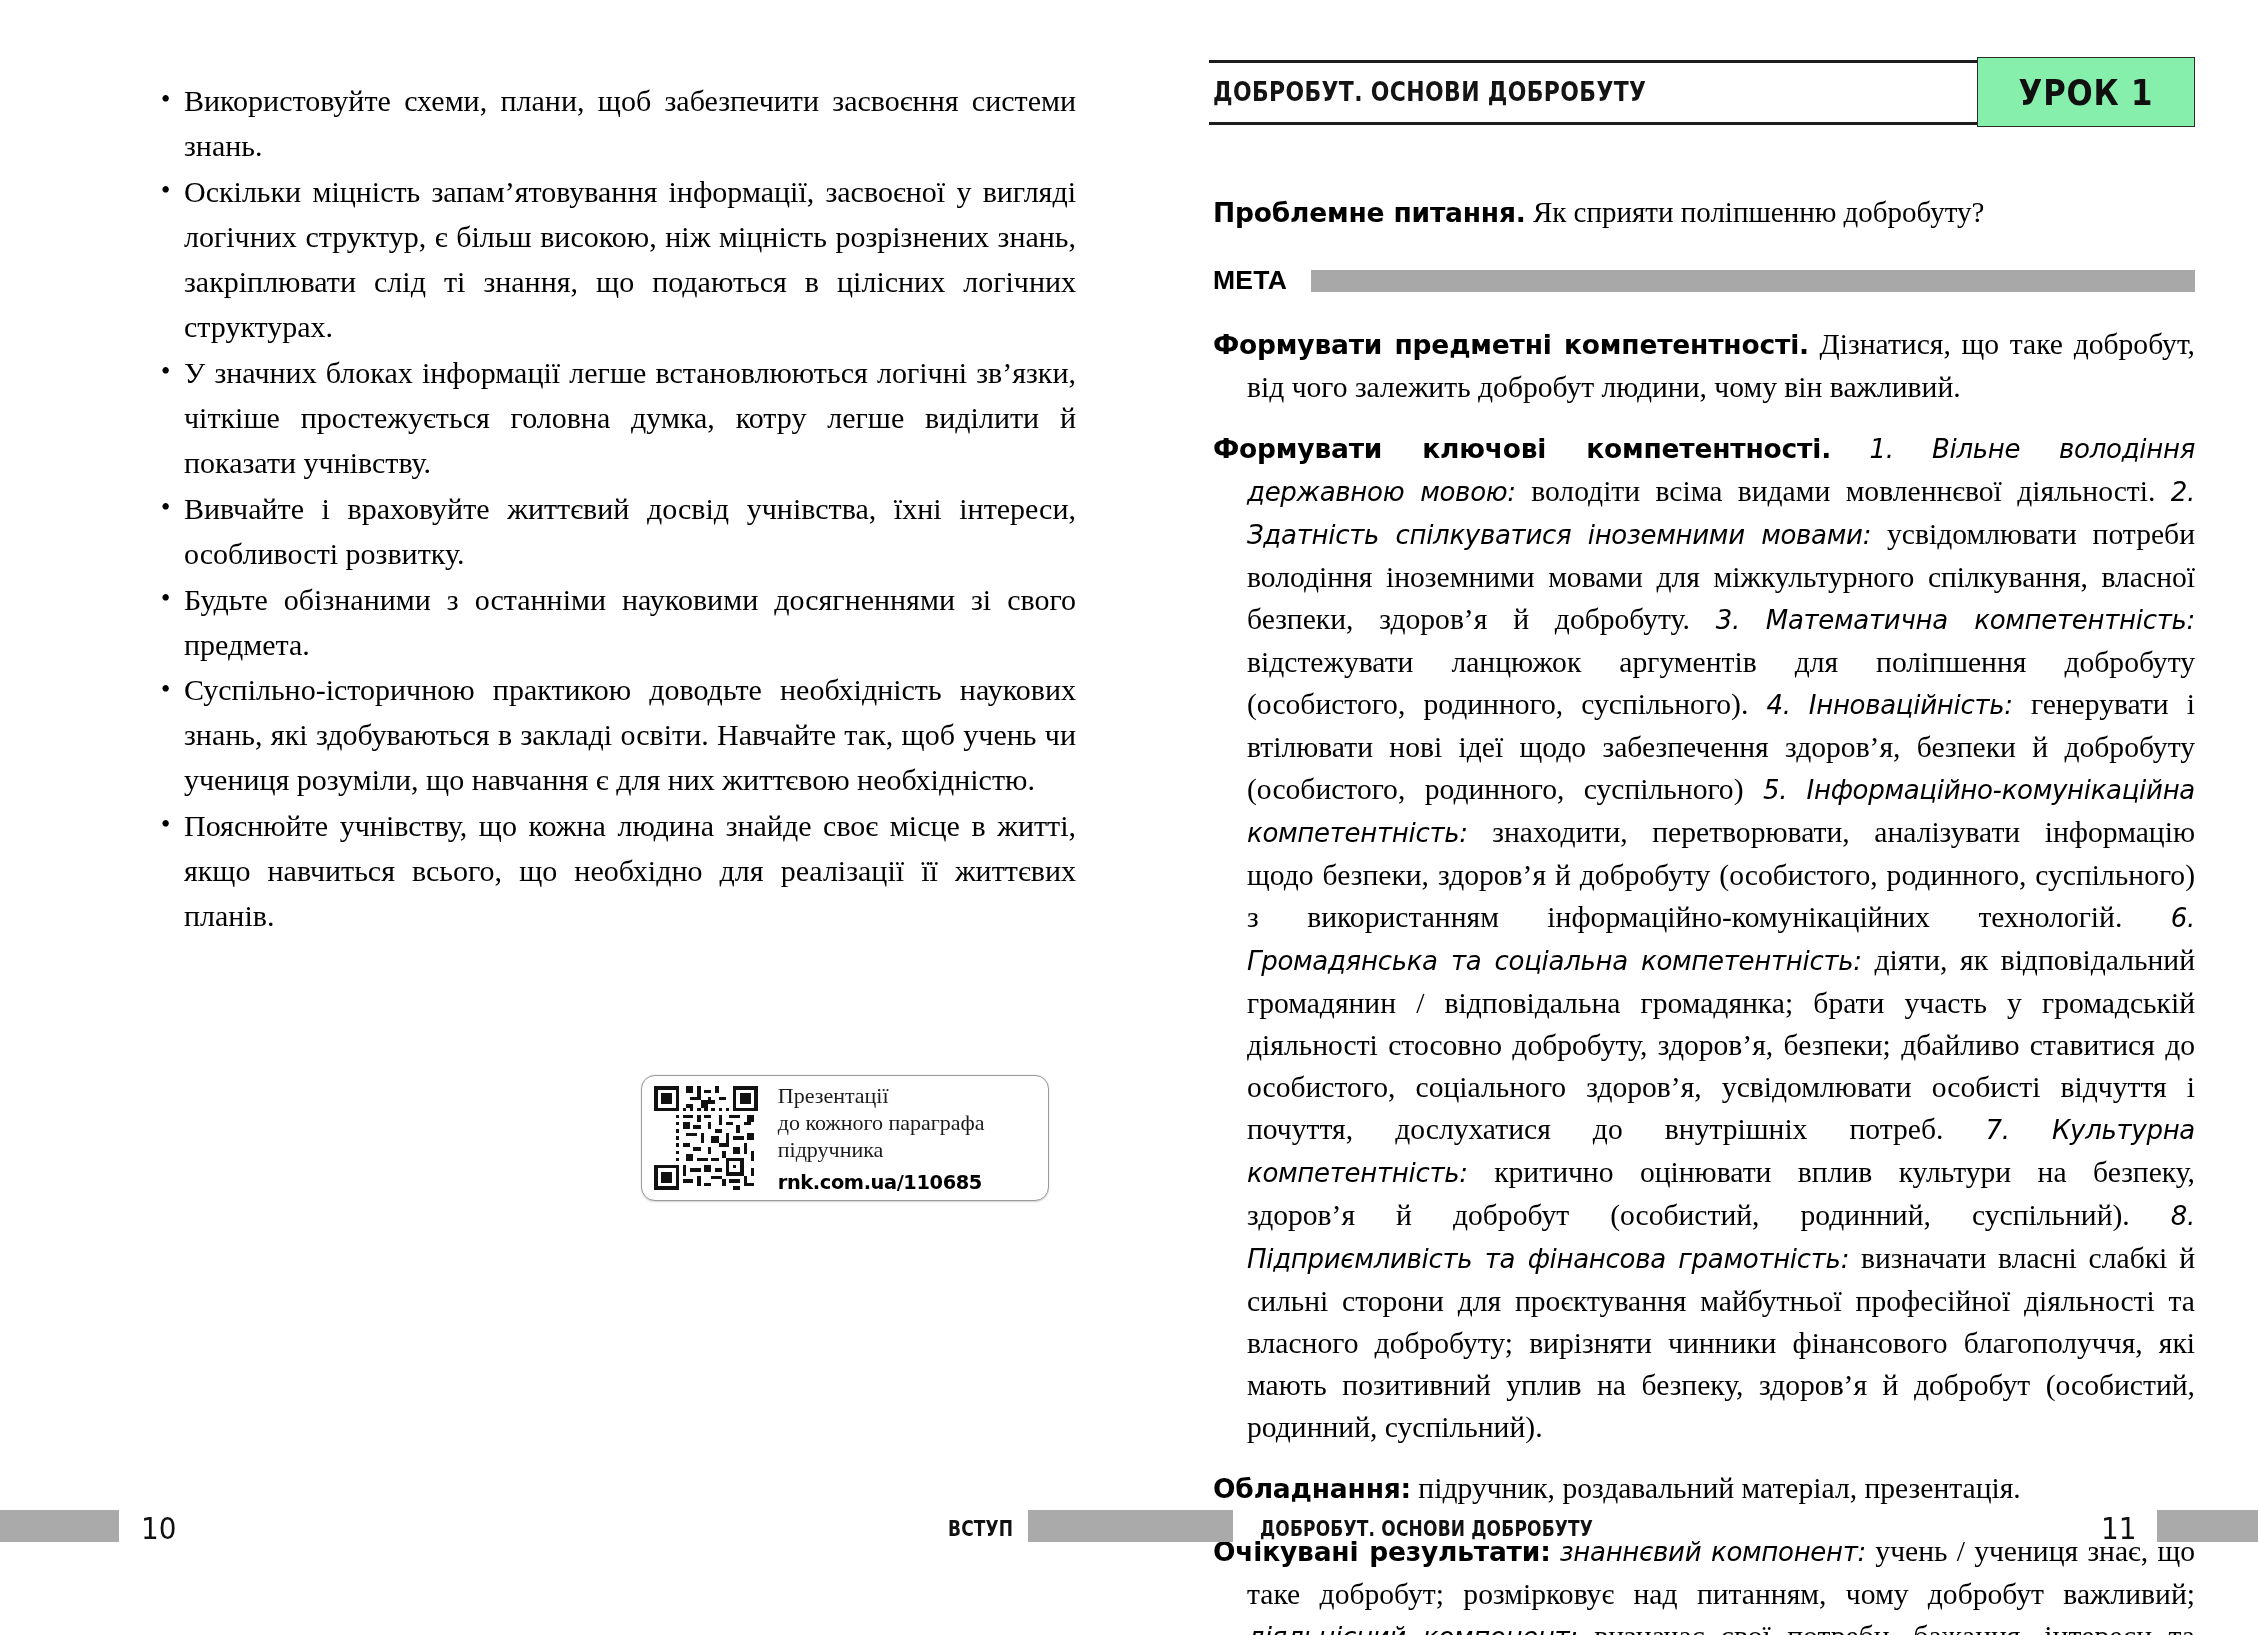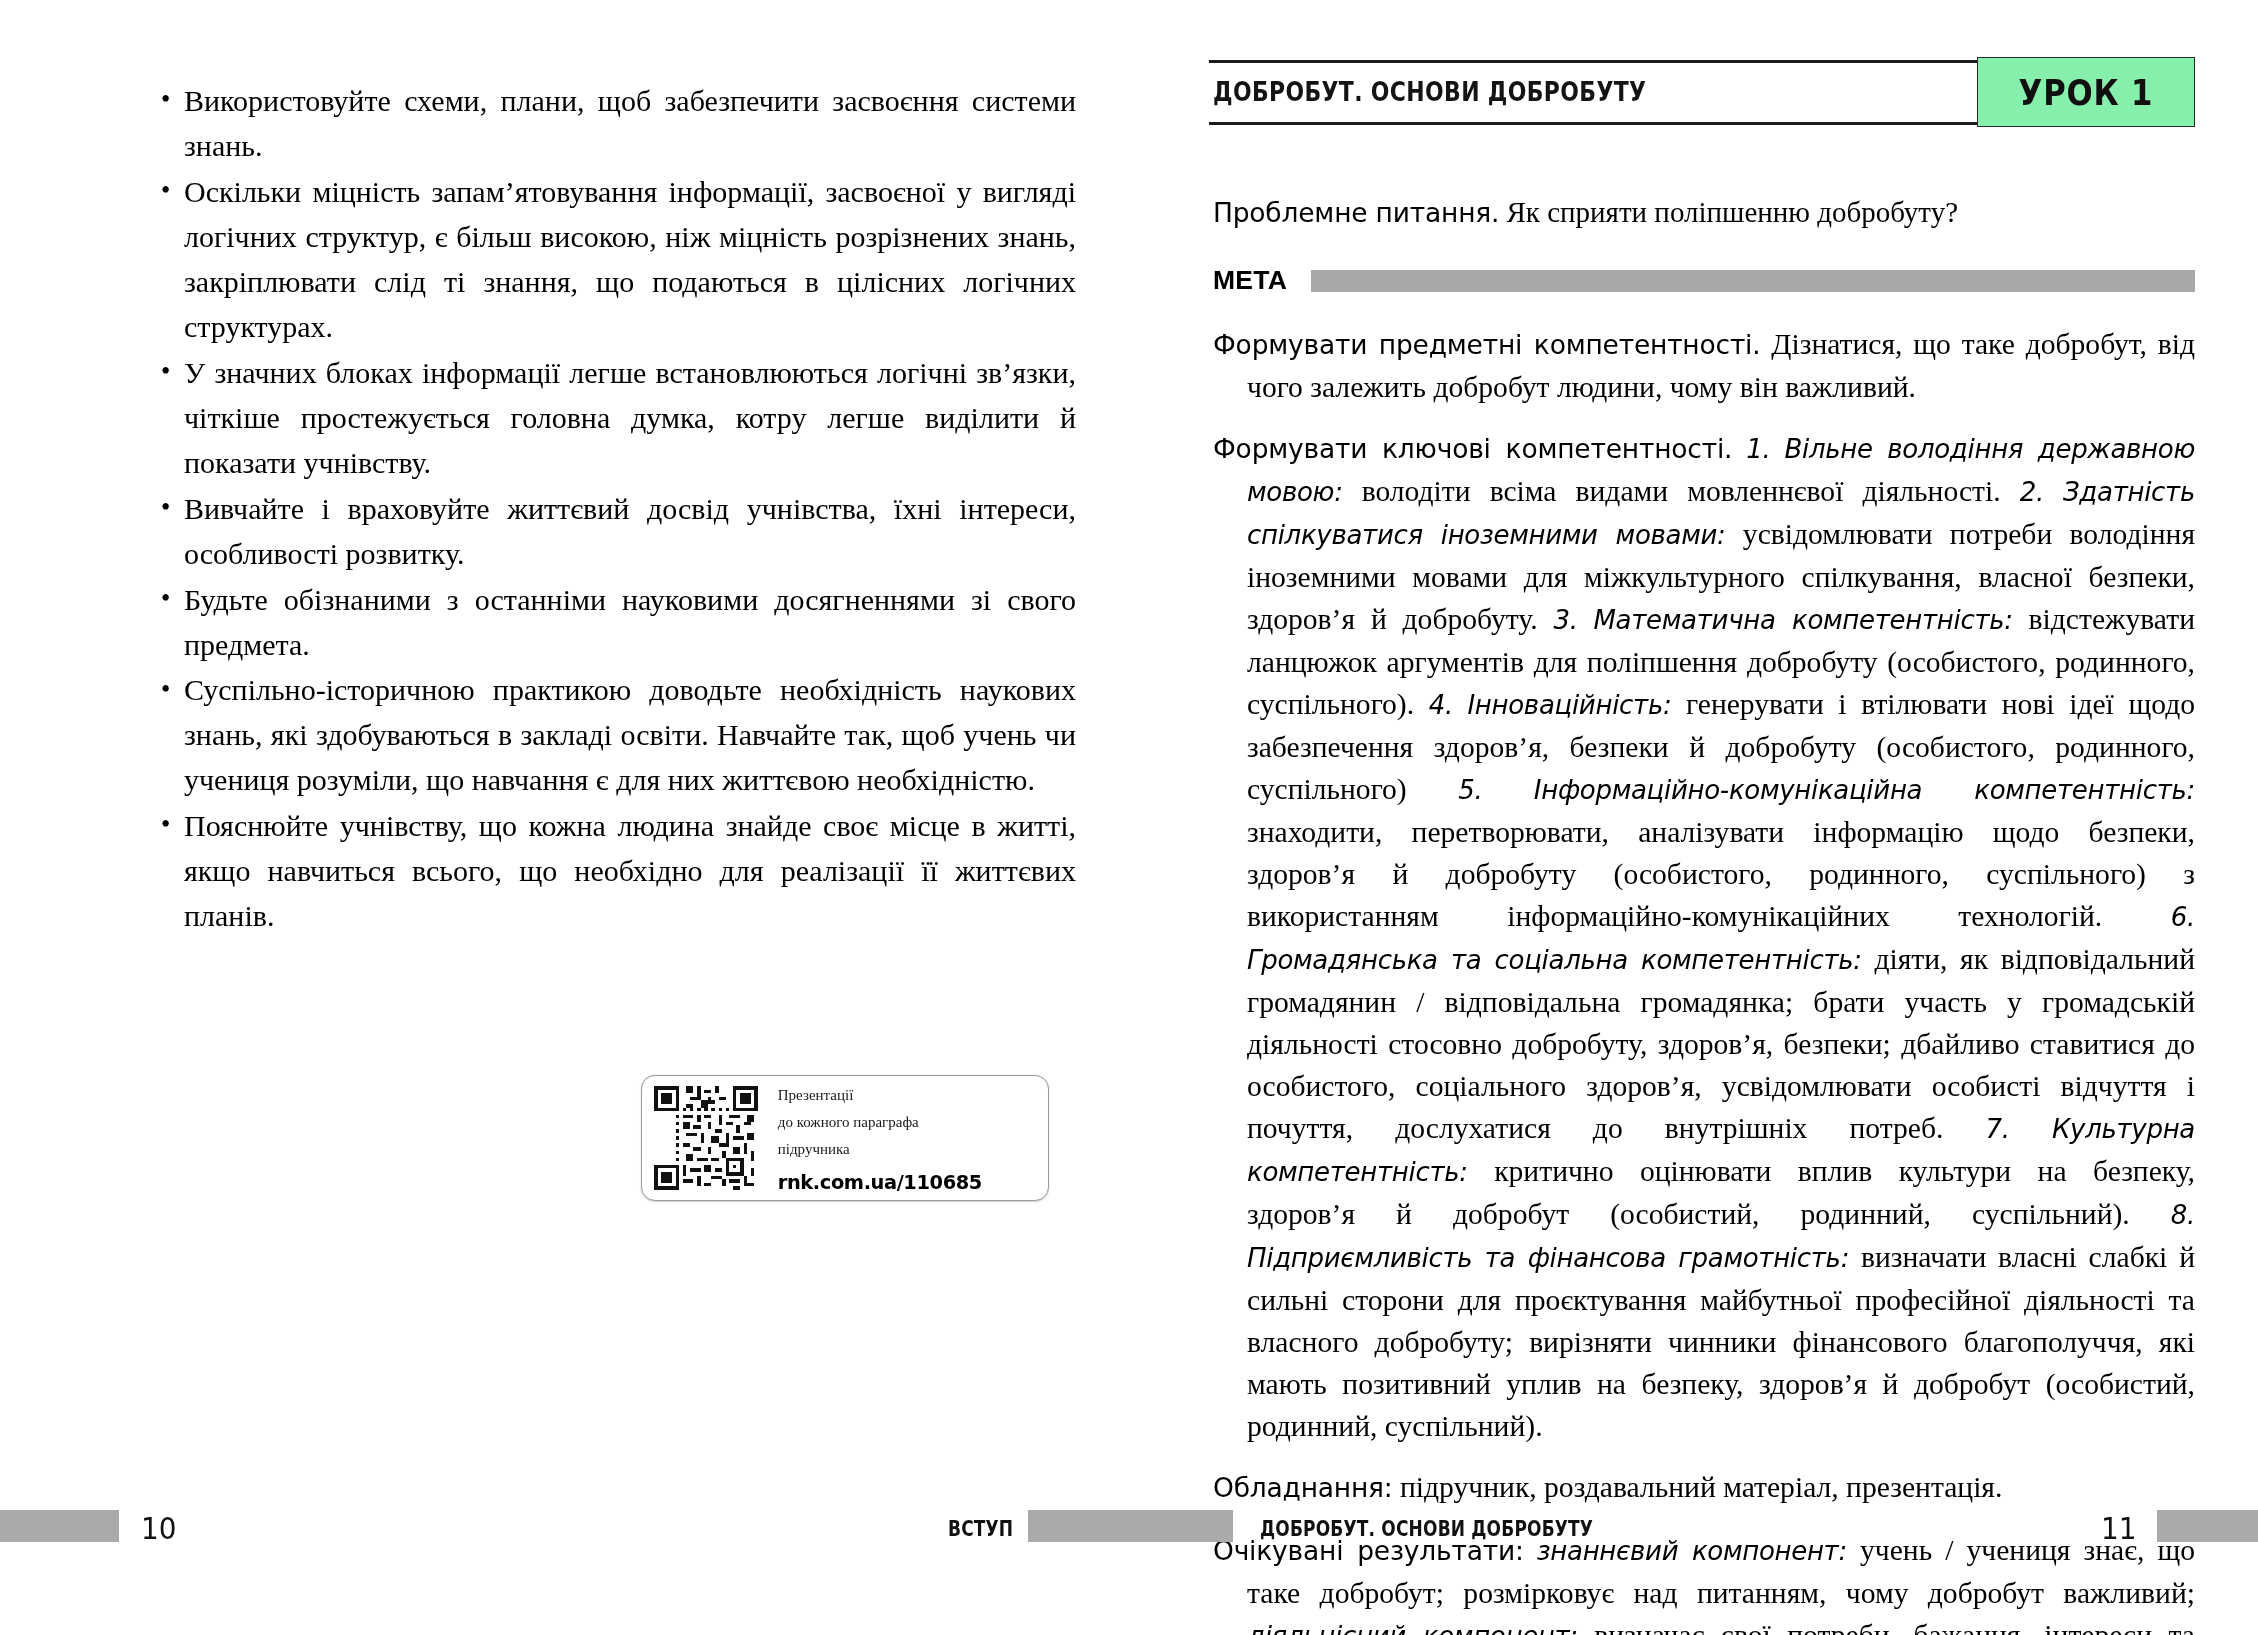--- a/index.html
+++ b/index.html
@@ -77,21 +77,21 @@
     image-rendering: pixelated;
   }
   .qr-text {
     margin-left: 19.4px;
     display: flex;
     flex-direction: column;
     justify-content: center;
   }
   .qr-lines {
     font-family: "Liberation Serif", serif;
-    font-size: 15px;
+    font-size: 22px;
     line-height: 27px;
     color: #1a1a1a;
   }
   .qr-url {
     margin-top: 8.8px;
     font-family: "DejaVu Sans", sans-serif;
     font-weight: bold;
     font-size: 19.4px;
     letter-spacing: -0.4px;
     color: #000;
@@ -164,21 +164,21 @@
   }
 
   .q-line {
     font-family: "Liberation Serif", serif;
     font-size: 29px;
     line-height: 41px;
     margin: 0 0 32px 0;
   }
   .sans-b {
     font-family: "DejaVu Sans", sans-serif;
-    font-weight: normal;
+    font-weight: bold;
     font-size: 26.5px;
     letter-spacing: -0.2px;
   }
   .sans-i {
     font-family: "DejaVu Sans", sans-serif;
     font-style: italic;
     font-size: 26px;
     letter-spacing: -0.3px;
   }
 

